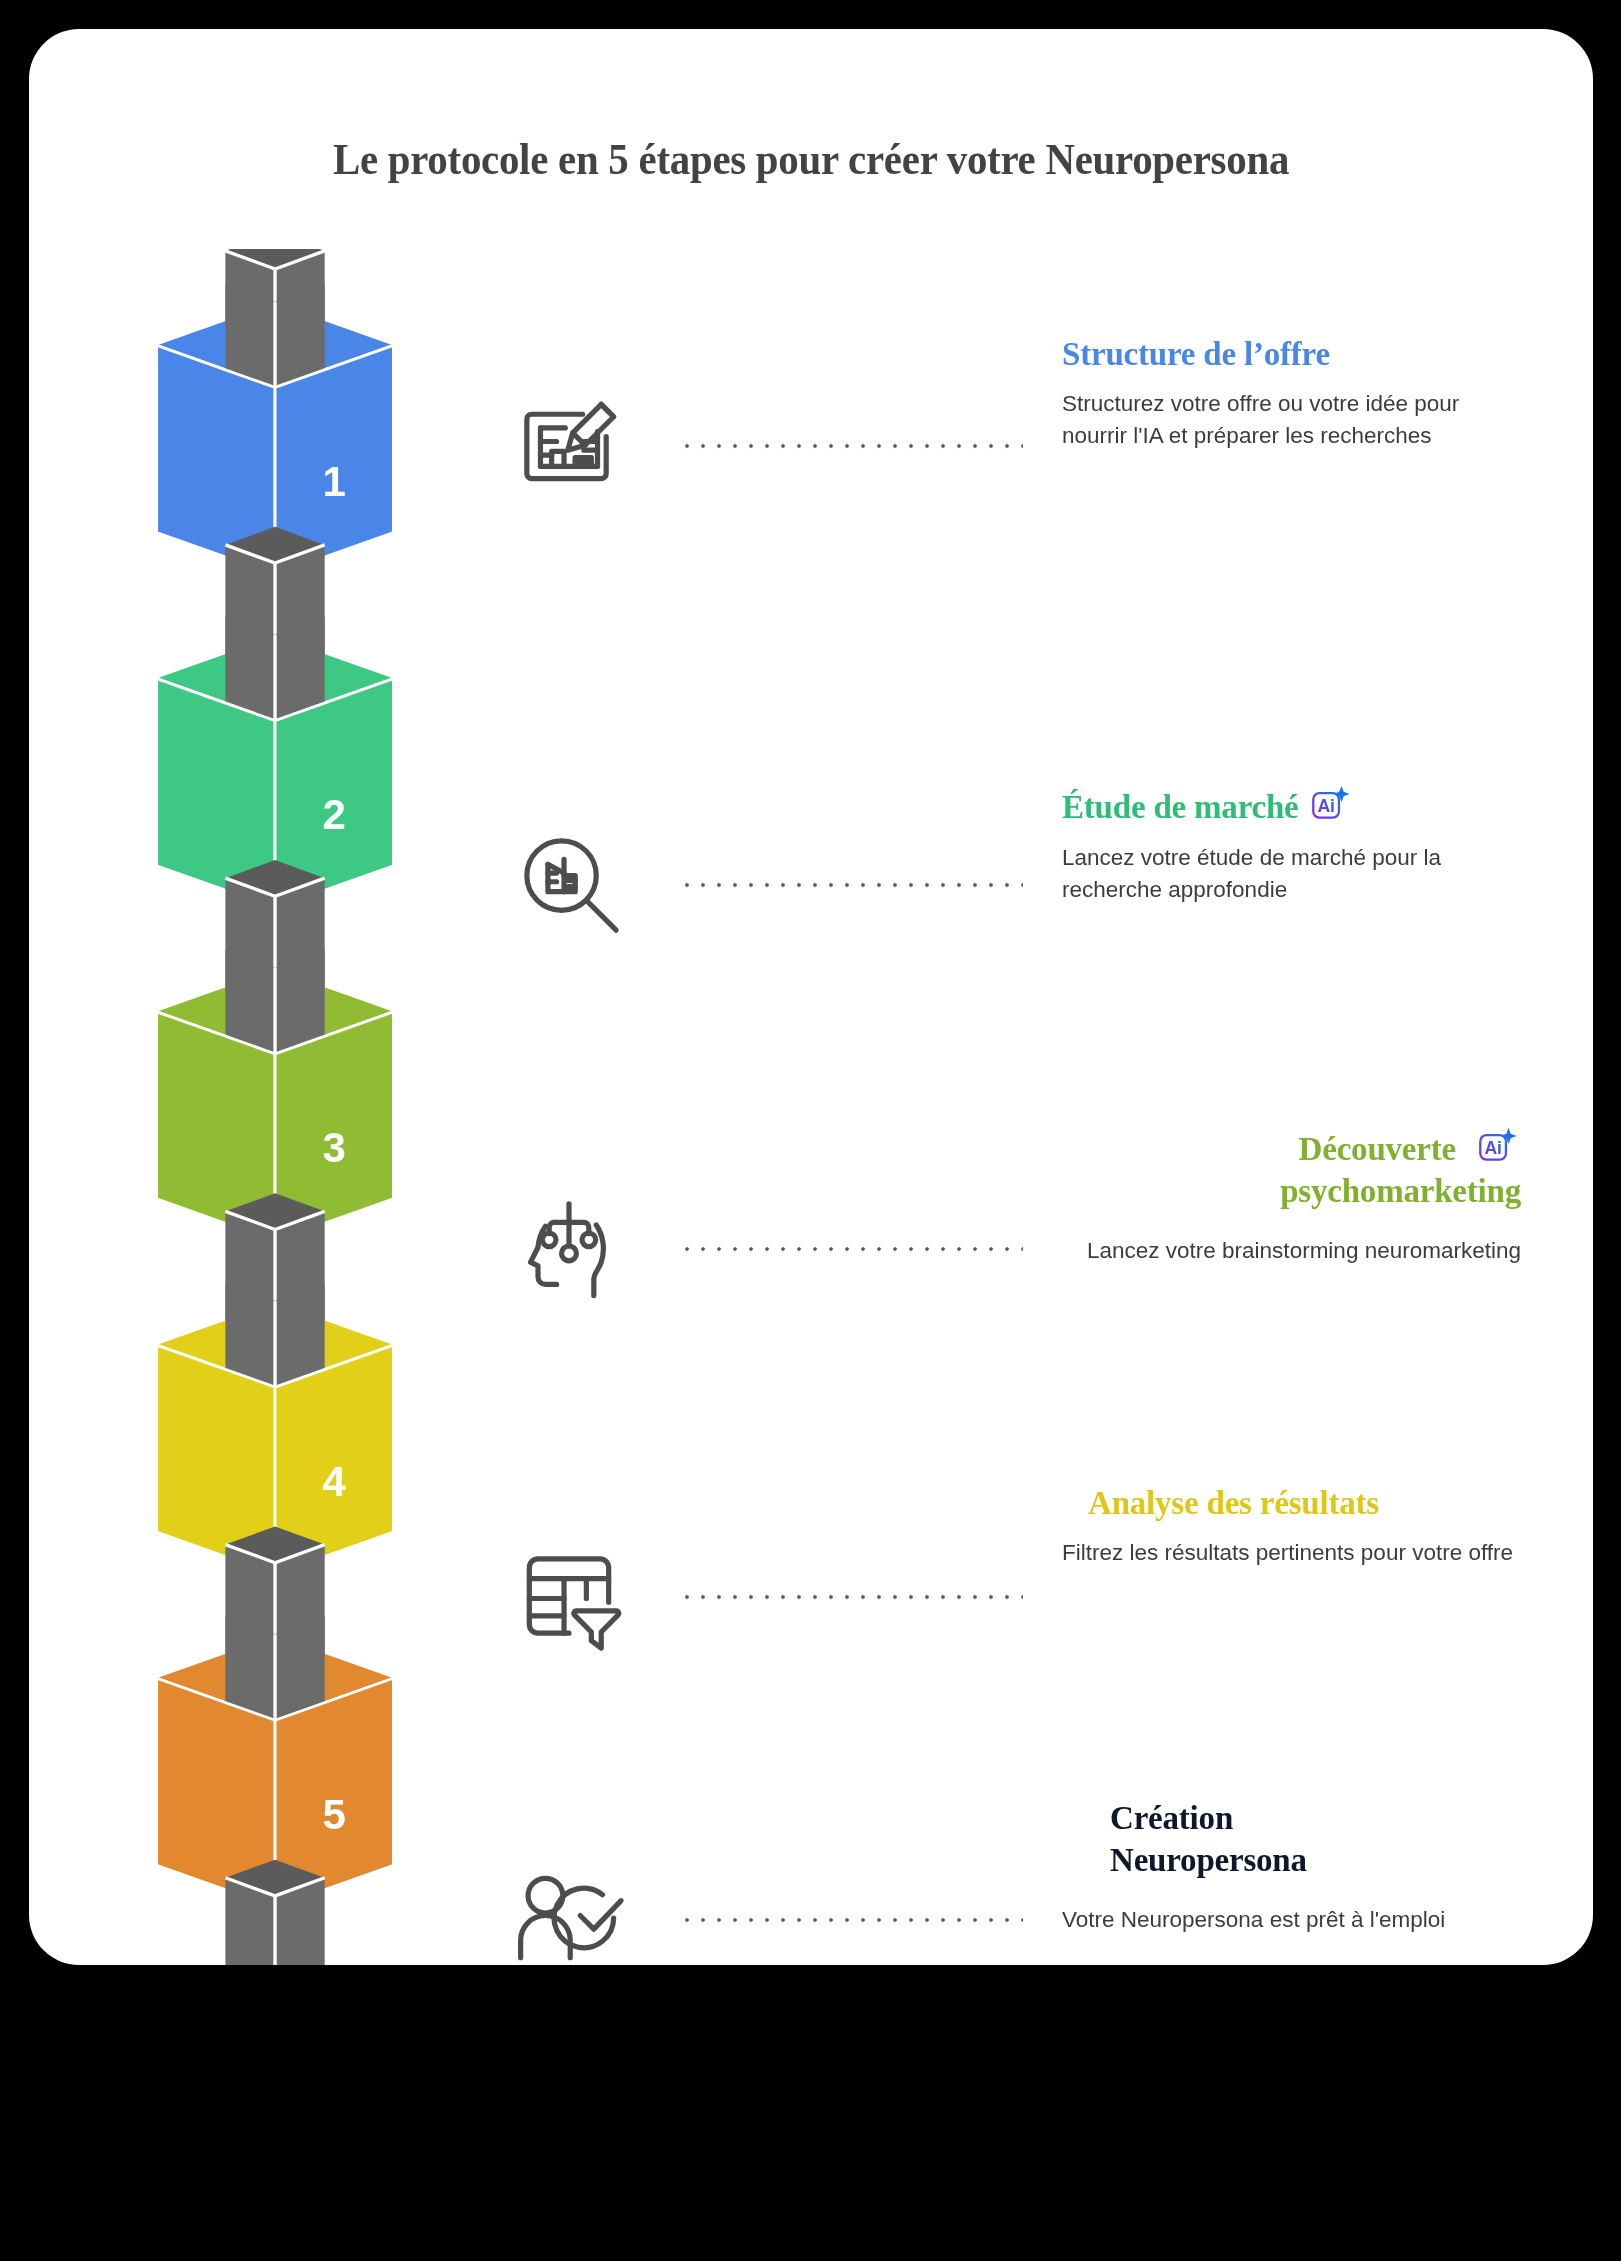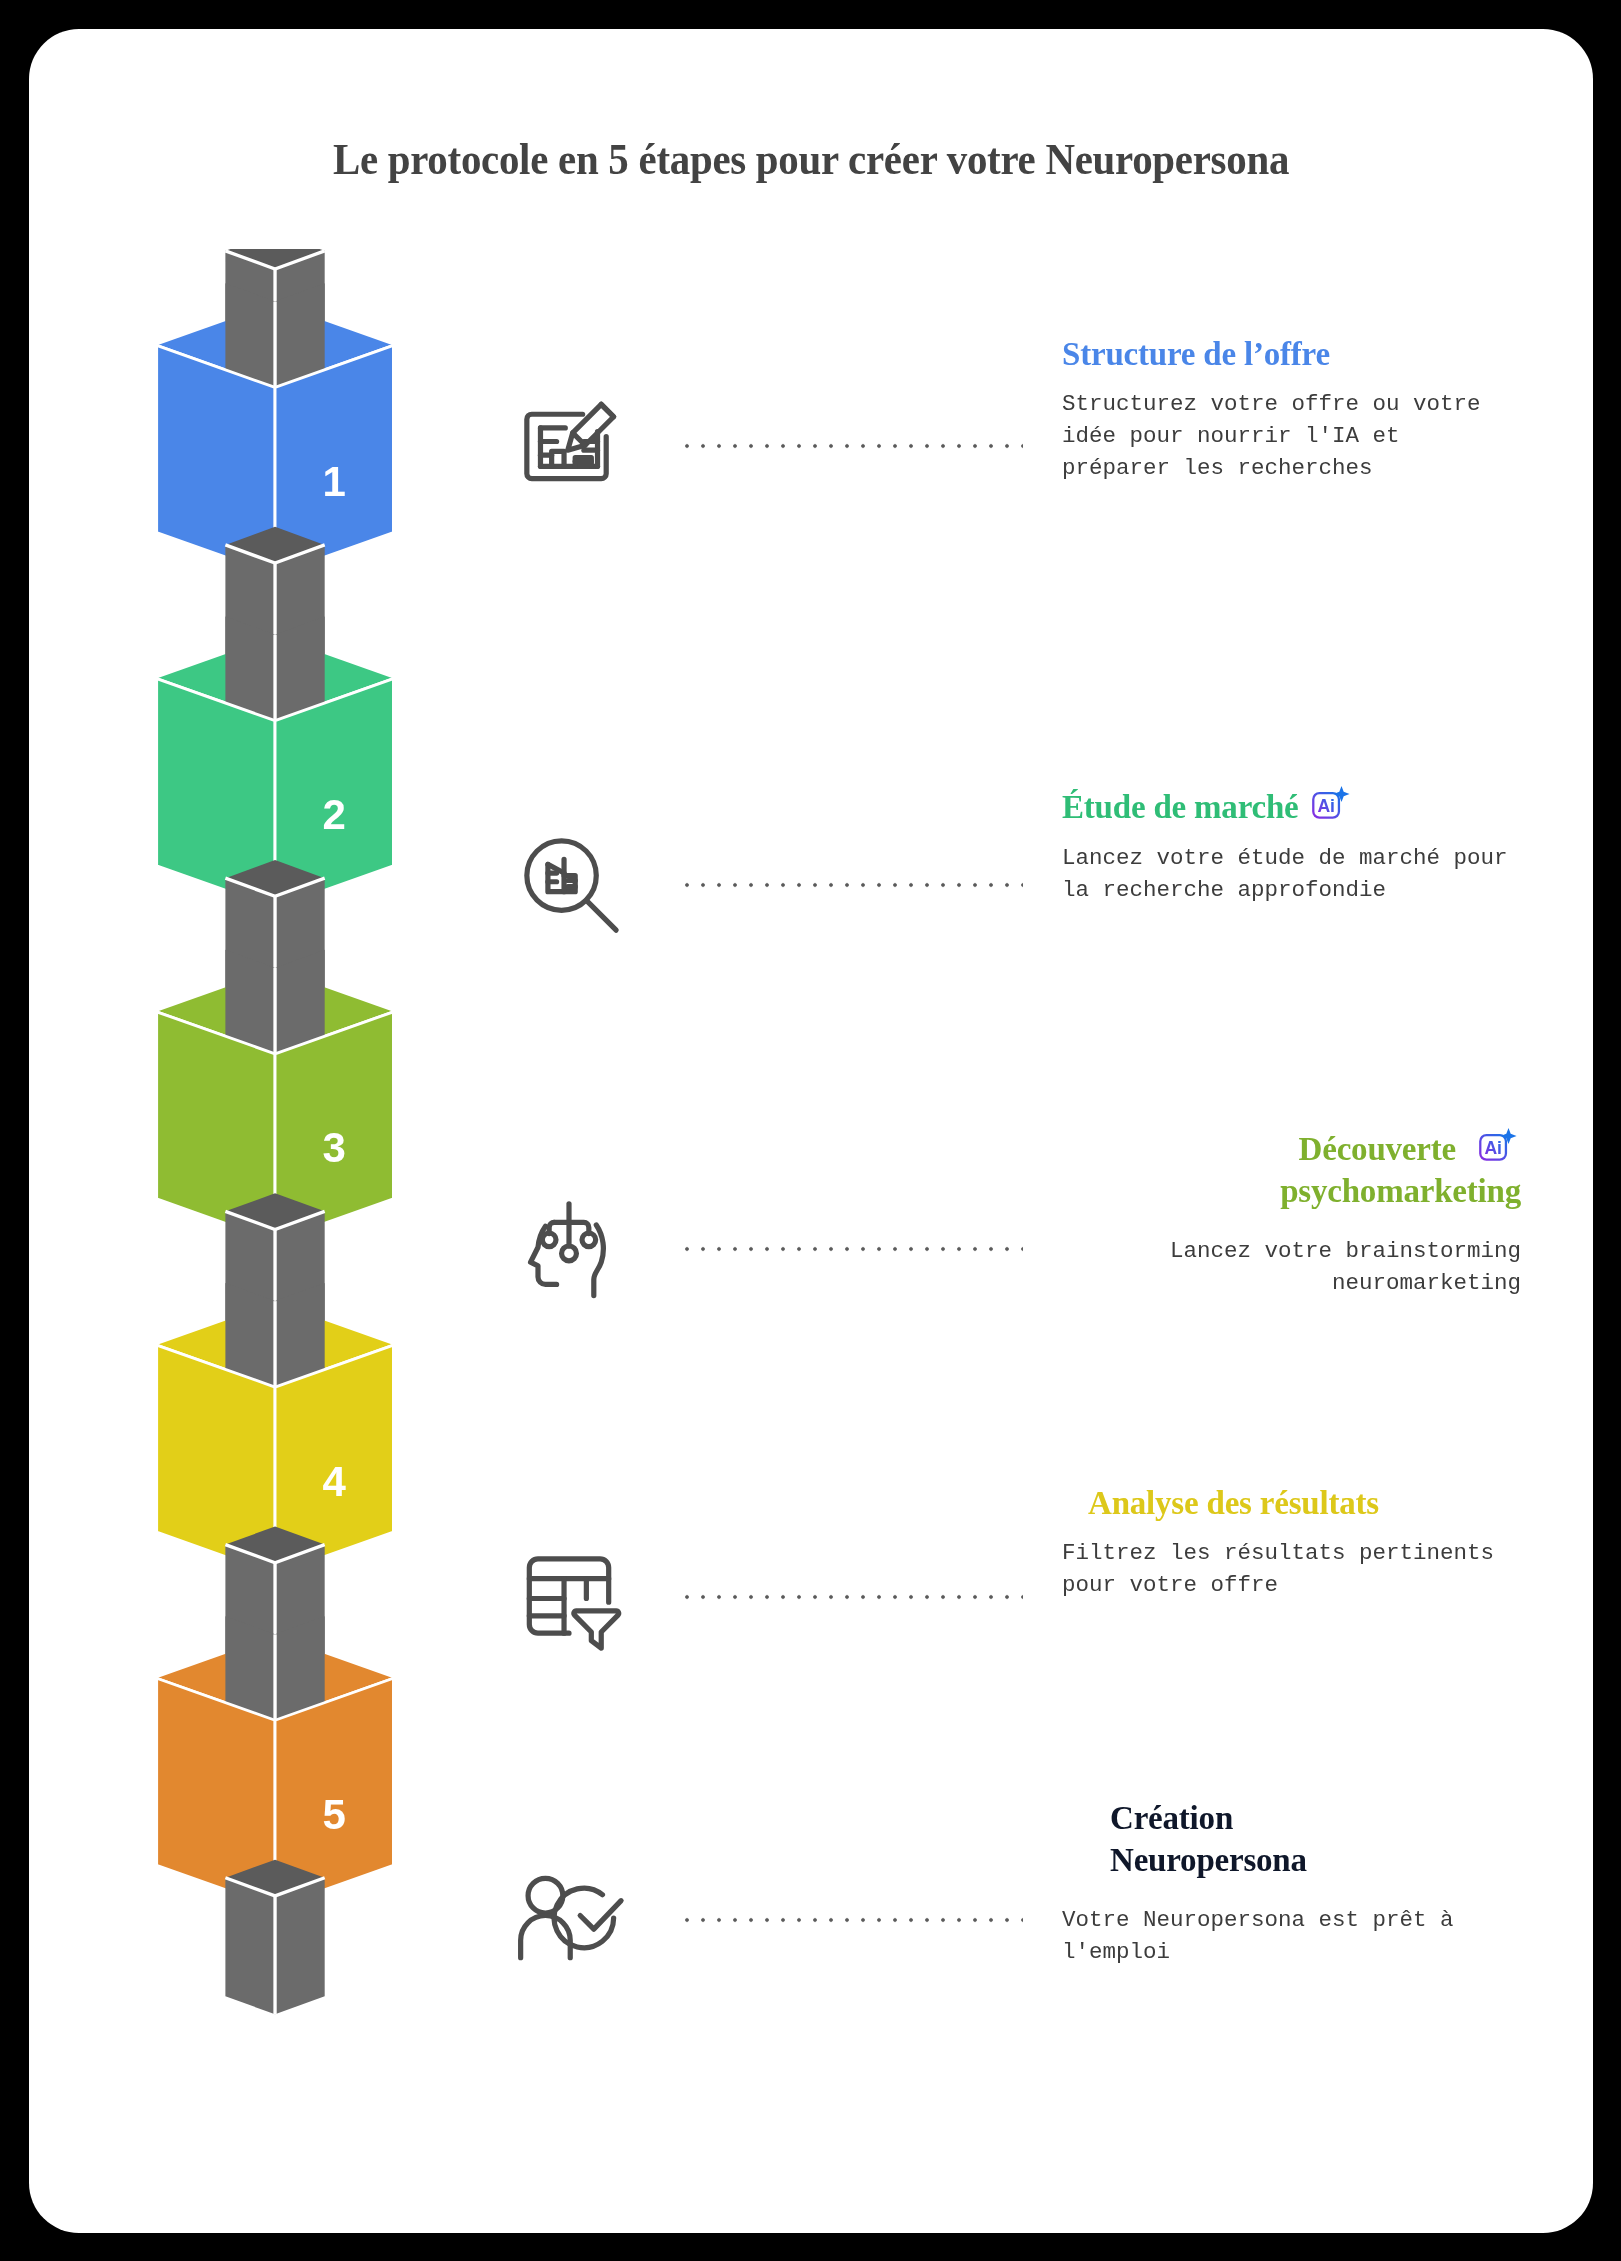--- a/index.html
+++ b/index.html
@@ -12,21 +12,21 @@
     height: 2262px;
     font-family: "Liberation Sans", sans-serif;
     -webkit-font-smoothing: antialiased;
   }
 
   #card {
     position: absolute;
     left: 29px;
     top: 29px;
     width: 1564px;
-    height: 2204px;
+    height: 1936px;
     background: #ffffff;
     border-radius: 50px;
     overflow: hidden;
   }
 
   #title {
     position: absolute;
     left: 0;
     top: 105px;
     width: 1564px;
@@ -87,21 +87,21 @@
     font-weight: bold;
     font-size: 33px;
     line-height: 42px;
     letter-spacing: -0.2px;
     margin: 0 0 13.4px 0;
     display: block;
   }
   .head .ht { display: inline; }
 
   .desc {
-    font-family: Liberation Mono, monospace;
+    font-family: Liberation Sans, sans-serif;
     font-size: 22.5px;
     line-height: 32px;
     color: #3c3c3c;
     margin: 0;
     display: block;
   }
 
   
   .ai-badge {
     display: inline-block;

